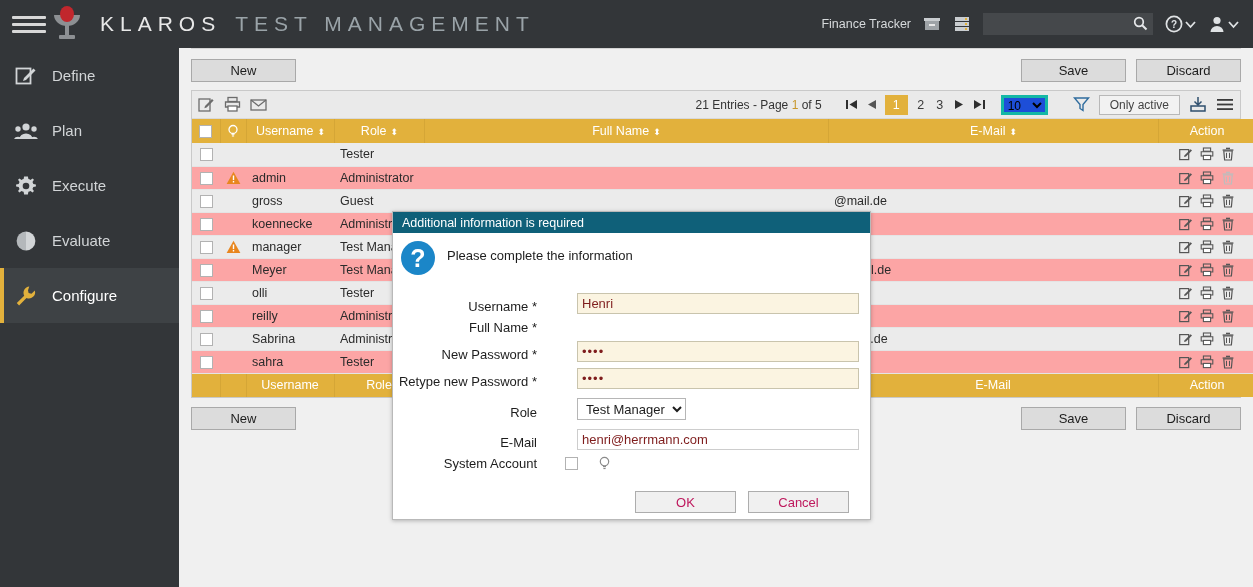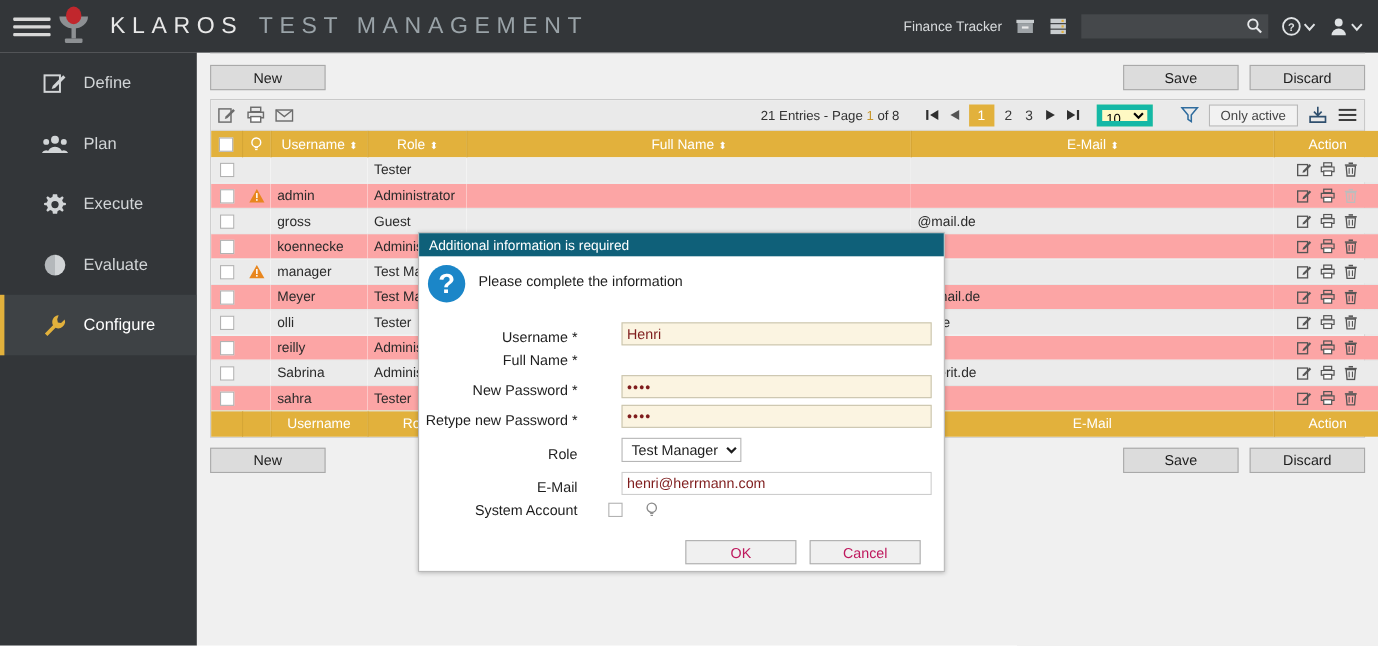--- a/index.html
+++ b/index.html
@@ -43,21 +43,21 @@
   .searchbox .mag { position: absolute; right: 5px; top: 3px; }
   .help, .user { display: flex; align-items: center; gap: 2px; cursor: pointer; }
 
   
   .sidebar {
     position: absolute; left: 0; top: 48px; width: 179px; height: 539px;
     background: #333639;
   }
   .navitem {
     height: 55px; display: flex; align-items: center; gap: 14px;
-    padding-left: 38px; color: #d2d5d7; font-size: 15px; cursor: pointer;
+    padding-left: 14px; color: #d2d5d7; font-size: 15px; cursor: pointer;
     position: relative;
   }
   .navitem.active { background: #3e4245; color: #ffffff; }
   .navitem.active::before {
     content: ""; position: absolute; left: 0; top: 0; bottom: 0;
     width: 4px; background: #e2b13c;
   }
   .navicon { width: 24px; height: 24px; display: flex; align-items: center; justify-content: center; }
 
   
@@ -85,22 +85,22 @@
     height: 28px; background: #eaeaea; display: flex; align-items: center;
     padding: 0 6px; gap: 9px; border-bottom: 1px solid #d9d9d9;
   }
   .tbar .ico { cursor: pointer; display: flex; align-items: center; }
   .entries { margin-left: auto; font-size: 12px; color: #333; white-space: nowrap; }
   .entries b { color: #c8972c; font-weight: normal; }
   .pager { display: flex; align-items: center; gap: 7px; margin-left: 14px; }
   .pg { font-size: 12.5px; color: #3a3a3a; cursor: pointer; min-width: 12px; text-align: center; }
   .pg.cur { background: #e2b13c; color: #fff; padding: 3px 8px; }
   .pgselect {
-    margin-left: 8px; height: 20px; font-size: 12px; border: 5px solid #14b8a6;
-    background: #fef9c3; font-family: "Liberation Sans", sans-serif;
+    margin-left: 8px; height: 20px; font-size: 12px; border: 3px solid #14b8a6;
+    background: #1d4ed8; font-family: "Liberation Sans", sans-serif;
   }
   .tbar-right { display: flex; align-items: center; gap: 9px; margin-left: 16px; }
   .pill {
     border: 1px solid #b8b8b8; background: #f2f2f2; font-size: 12px; color: #444;
     padding: 2px 10px; cursor: pointer;
   }
 
   table.grid { width: 100%; border-collapse: collapse; table-layout: fixed; }
   table.grid th {
     background: #e2b13c; color: #ffffff; font-size: 12.5px; font-weight: normal;
@@ -125,21 +125,21 @@
   .c-role { width: 90px; }
   .c-full { width: 404px; text-align: left; }
   .c-mail { width: 330px; }
   .c-act { width: 98px; text-align: center; }
   th.c-full, th.c-mail, th.c-act { text-align: center; }
   .actions { display: flex; gap: 7px; justify-content: center; align-items: center; }
   .actions span { cursor: pointer; }
   tfoot th { height: 24px; }
 
   
-  .overlay { position: absolute; left: 0; top: 0; width: 1098px; height: 587px; border-radius: 20px; }
+  .overlay { position: absolute; left: 12px; top: 0; width: 1098px; height: 587px; border-radius: 20px; }
   .dialog {
     position: absolute; left: 380px; top: 211px; width: 479px; height: 309px;
     background: #ffffff; border: 1px solid #b9b9b9;
     box-shadow: 0 1px 4px rgba(0,0,0,0.25);
   }
   .dlg-title {
     height: 21px; background: #0f6079; color: #ffffff; font-size: 12.5px;
     display: flex; align-items: center; padding-left: 9px;
   }
   .dlg-msg { display: flex; align-items: flex-start; padding: 8px 0 0 8px; gap: 12px; }
@@ -342,21 +342,21 @@
         </svg>
       </span>
       <span class="ico">
         <svg width="17" height="17" viewBox="0 0 17 17">
           <rect x="1" y="4" width="15" height="10" fill="none" stroke="#6c6c6c" stroke-width="1.3"></rect>
           <path d="M1 4 L8.5 10 L16 4" fill="none" stroke="#6c6c6c" stroke-width="1.3"></path>
         </svg>
       </span>
 
       <span class="entries">
-        <span>21 Entries - Page </span><b>1</b><span> of 8</span>
+        <span>21 Entries - Page </span><b>1</b><span> of 5</span>
       </span>
 
       <div class="pager">
         <span class="pg">
           <svg width="13" height="13" viewBox="0 0 13 13">
               <rect x="1" y="2" width="2" height="9" fill="#2f2f2f"></rect>
               <path d="M12 2 L12 11 L4.5 6.5 z" fill="#2f2f2f"></path>
             </svg>
         </span>
         <span class="pg">

